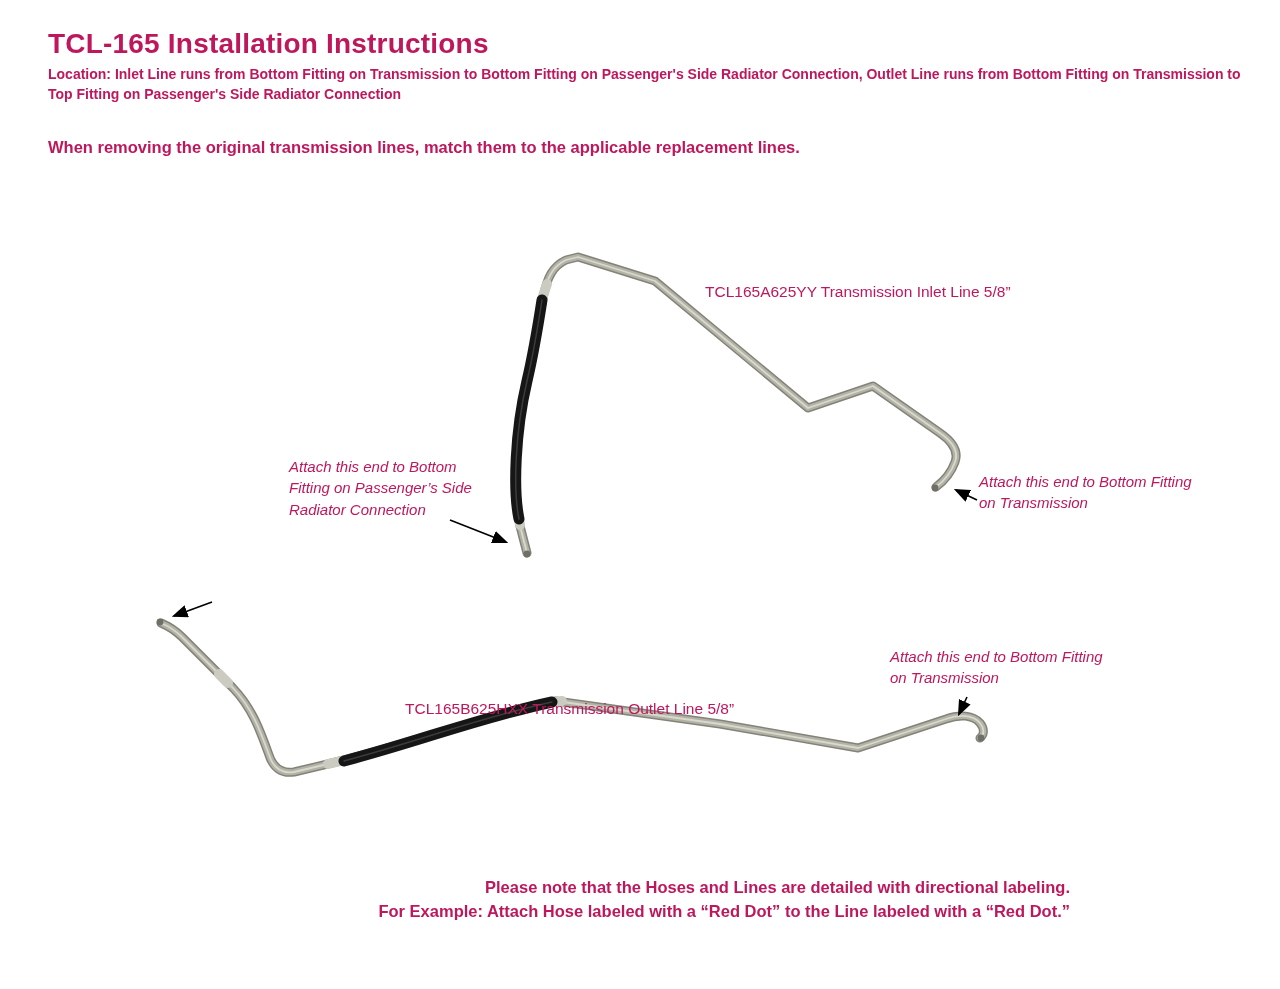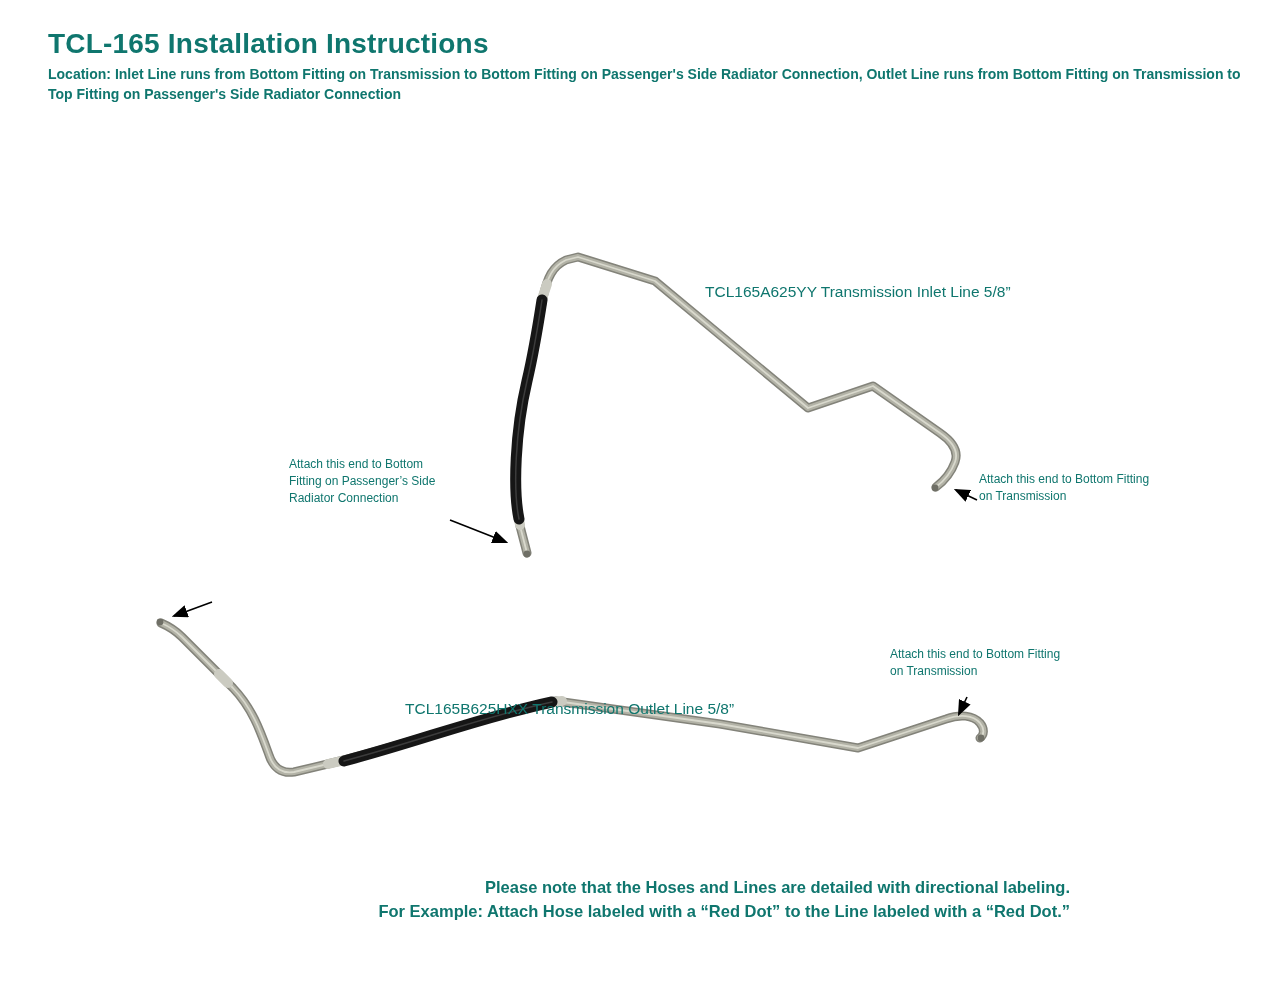--- a/index.html
+++ b/index.html
@@ -1,61 +1,63 @@
 <!DOCTYPE html>
 <html><head>
 <meta charset="utf-8">
 <style>
   html,body{margin:0;padding:0;background:#ffffff;}
   .page{
     position:relative;
     width:1280px;height:989px;
     background:#ffffff;
     font-family:"Liberation Sans", sans-serif;
-    color:#0f766e;
+    color:#be185d;
     overflow:hidden;
     border-radius:16px;
   }
   .abs{position:absolute;}
   .title{
     left:48px;top:28px;
     font-size:28px;font-weight:700;letter-spacing:0.2px;
   }
   .location{
     left:48px;top:64px;width:1218px;
     font-size:14px;font-weight:700;line-height:1.45;
   }
   .intro{
     left:48px;top:138px;width:1100px;
     font-size:16.5px;font-weight:700;
   }
   .part-label{
     font-size:15.5px;font-weight:400;
   }
   .annotation{
-    font-size:12px;font-weight:400;line-height:1.42;
+    font-size:15px;font-weight:400;line-height:1.42;
     white-space:pre-line;
+    font-style:italic;
   }
   .footer-note{
     left:70px;top:876px;width:1000px;
     font-size:16.5px;font-weight:700;line-height:1.45;
     white-space:pre-line;
     text-align:right;
   }
   svg.diagram{position:absolute;left:0;top:0;}
 </style>
 </head>
 <body>
 
 <div class="page">
 
   <div class="abs title">TCL-165 Installation Instructions</div>
 
   <div class="abs location">Location: Inlet Line runs from Bottom Fitting on Transmission to Bottom Fitting on Passenger's Side Radiator Connection, Outlet Line runs from Bottom Fitting on Transmission to Top Fitting on Passenger's Side Radiator Connection</div>
 
+  <div class="abs intro">When removing the original transmission lines, match them to the applicable replacement lines.</div>
 
   <svg class="diagram" width="1280" height="989" viewBox="0 0 1280 989">
     <defs>
       <marker id="ah" markerWidth="10" markerHeight="8" refX="8.5" refY="4" orient="auto">
         <path d="M0,0 L10,4 L0,8 z" fill="#000000"></path>
       </marker>
     </defs>
 
     <g>
 

